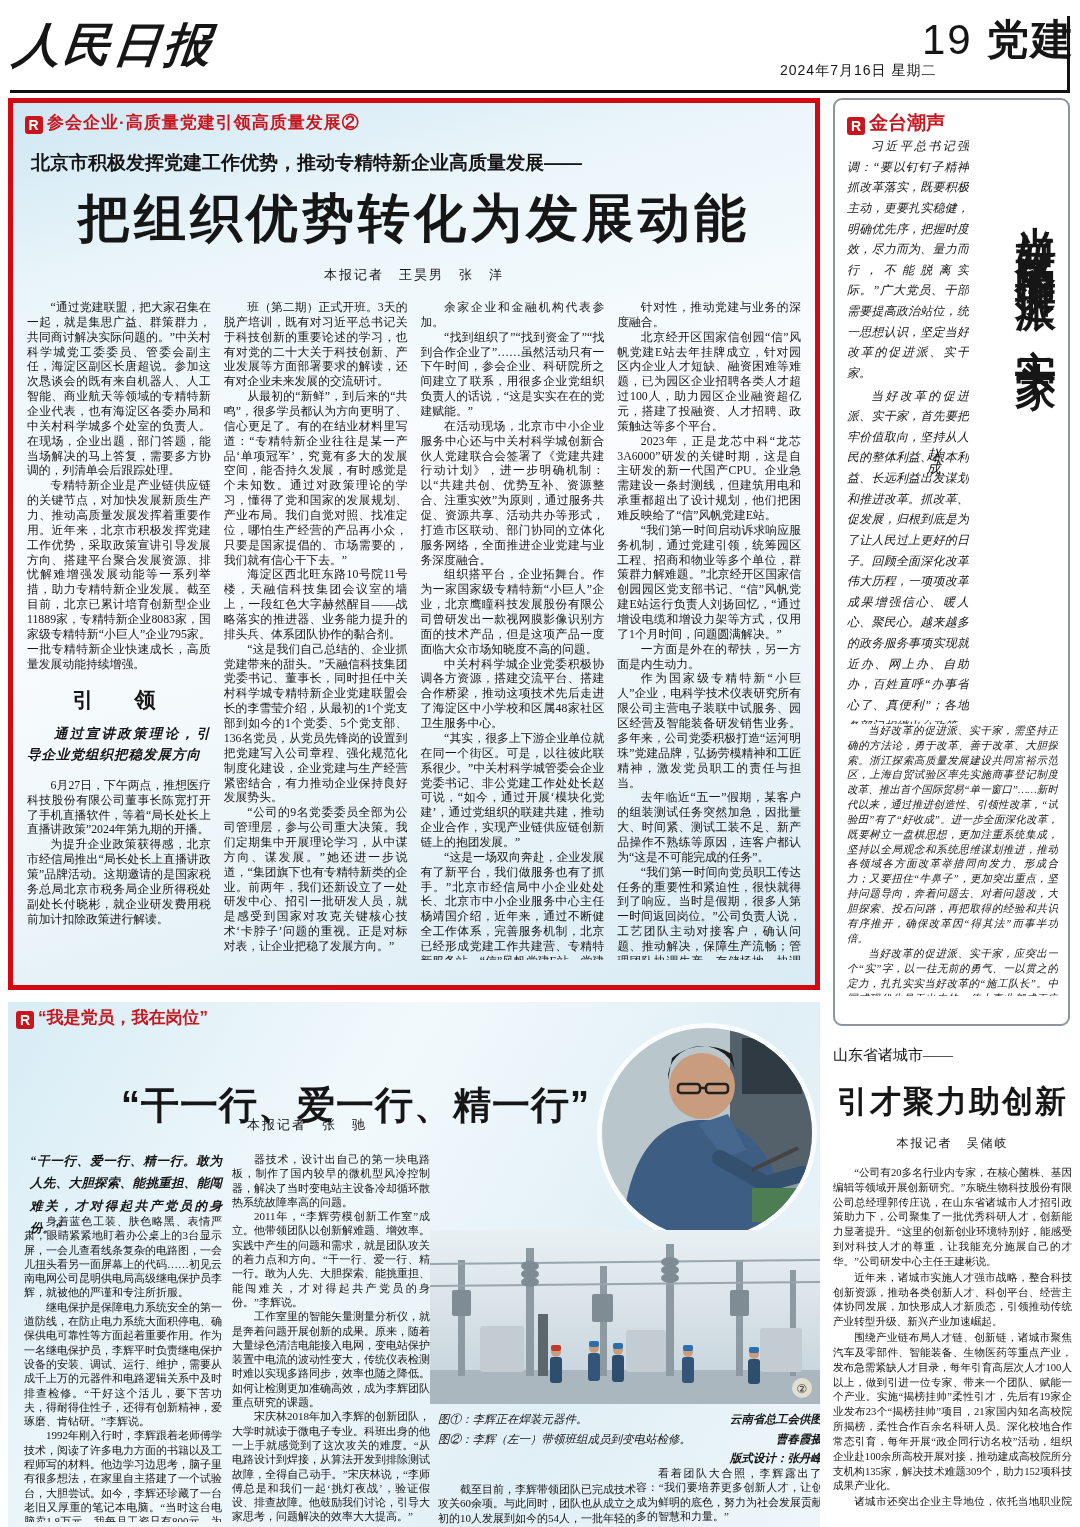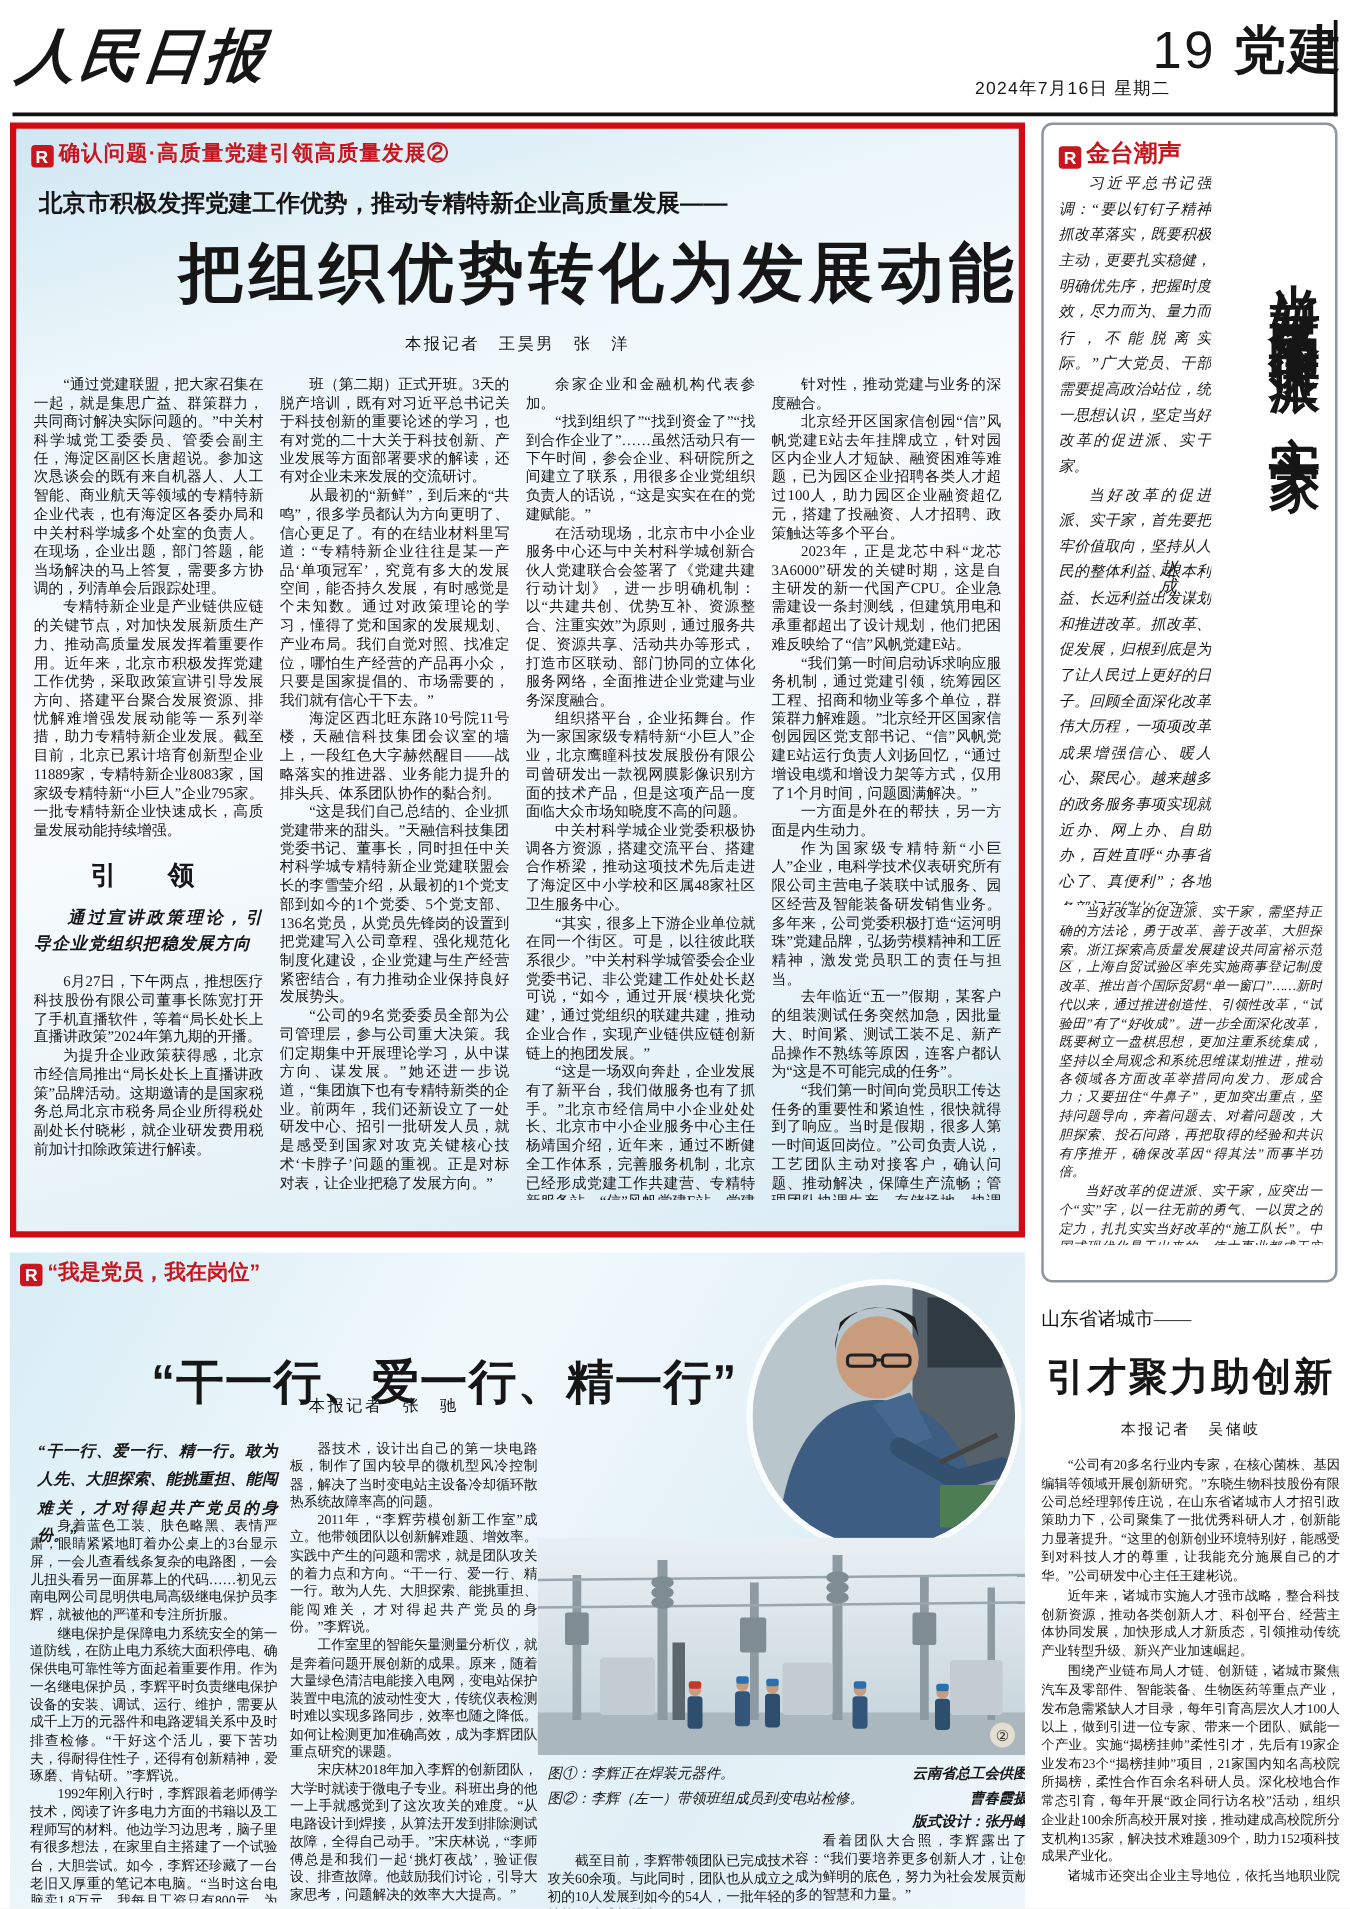--- a/index.html
+++ b/index.html
@@ -21,21 +21,21 @@
          font-family:"Liberation Sans",sans-serif;font-weight:700;font-size:14px;line-height:18px;
          text-align:center;margin-right:4px;vertical-align:-2px;}
 
   
   .deep{position:absolute;left:8px;top:98px;width:802px;height:882px;border:5px solid #d10b11;
         background:linear-gradient(165deg,#cfe7f3 0%,#eaf5fa 18%,#fbfdff 45%,#eef6fa 70%,#d9ebf4 100%);
         overflow:hidden;}
   .deep-eyebrow{margin:8px 0 0 12px;color:#c8161e;font-weight:700;font-size:17px;
                 font-family:"Liberation Sans",sans-serif;letter-spacing:1px;}
   .deep-kicker{margin:16px 0 0 18px;font-size:19px;font-weight:700;font-family:"Liberation Sans",sans-serif;}
-  .deep-title{margin:8px 0 0 0;text-align:right;font-size:52px;font-weight:900;letter-spacing:4px;
+  .deep-title{margin:8px 0 0 0;text-align:center;font-size:52px;font-weight:900;letter-spacing:4px;
               font-family:Liberation Sans, sans-serif;}
   .deep-byline{margin:12px 0 0 0;text-align:center;font-size:13px;letter-spacing:2px;}
   .deep-cols{display:flex;gap:13px;padding:16px 14px 0 14px;height:660px;overflow:hidden;}
   .dcol{flex:1;overflow:hidden;text-align:justify;font-size:11.8px;line-height:1.26;}
   .sec-head{text-align:center;font-size:21px;font-weight:700;letter-spacing:10px;margin:16px 0 10px;text-indent:0;}
   .sec-sub{font-style:italic;font-weight:700;font-size:13.5px;line-height:1.55;margin:0 0 12px;
            text-indent:2em;letter-spacing:1px;}
 
   
   .jintai{position:absolute;left:833px;top:98px;width:237px;height:928px;border:2px solid #8e959b;
@@ -88,21 +88,21 @@
 
 <div id="page">
 
   <div class="mast-logo">人民日报</div>
   <div class="mast-date">2024年7月16日 星期二</div>
   <div class="mast-page"><span>19</span><span class="sec">党建</span></div>
   <div class="mast-rule"></div>
   <div class="mast-vline"></div>
 
   <div class="deep">
-    <div class="deep-eyebrow"><span class="badge">R</span><span>确认问题·高质量党建引领高质量发展②</span></div>
+    <div class="deep-eyebrow"><span class="badge">R</span><span>参会企业·高质量党建引领高质量发展②</span></div>
     <div class="deep-kicker">北京市积极发挥党建工作优势，推动专精特新企业高质量发展——</div>
     <h1 class="deep-title">把组织优势转化为发展动能</h1>
     <div class="deep-byline">本报记者　王昊男　张　洋</div>
     <div class="deep-cols">
       <div class="dcol">
           <p class="para">“通过党建联盟，把大家召集在一起，就是集思广益、群策群力，共同商讨解决实际问题的。”中关村科学城党工委委员、管委会副主任，海淀区副区长唐超说。参加这次恳谈会的既有来自机器人、人工智能、商业航天等领域的专精特新企业代表，也有海淀区各委办局和中关村科学城多个处室的负责人。在现场，企业出题，部门答题，能当场解决的马上答复，需要多方协调的，列清单会后跟踪处理。</p>
           <p class="para">专精特新企业是产业链供应链的关键节点，对加快发展新质生产力、推动高质量发展发挥着重要作用。近年来，北京市积极发挥党建工作优势，采取政策宣讲引导发展方向、搭建平台聚合发展资源、排忧解难增强发展动能等一系列举措，助力专精特新企业发展。截至目前，北京已累计培育创新型企业11889家，专精特新企业8083家，国家级专精特新“小巨人”企业795家。一批专精特新企业快速成长，高质量发展动能持续增强。</p>
           <p class="sec-head">引　领</p>
           <p class="sec-sub">通过宣讲政策理论，引导企业党组织把稳发展方向</p>
           <p class="para">6月27日，下午两点，推想医疗科技股份有限公司董事长陈宽打开了手机直播软件，等着“局长处长上直播讲政策”2024年第九期的开播。</p>

